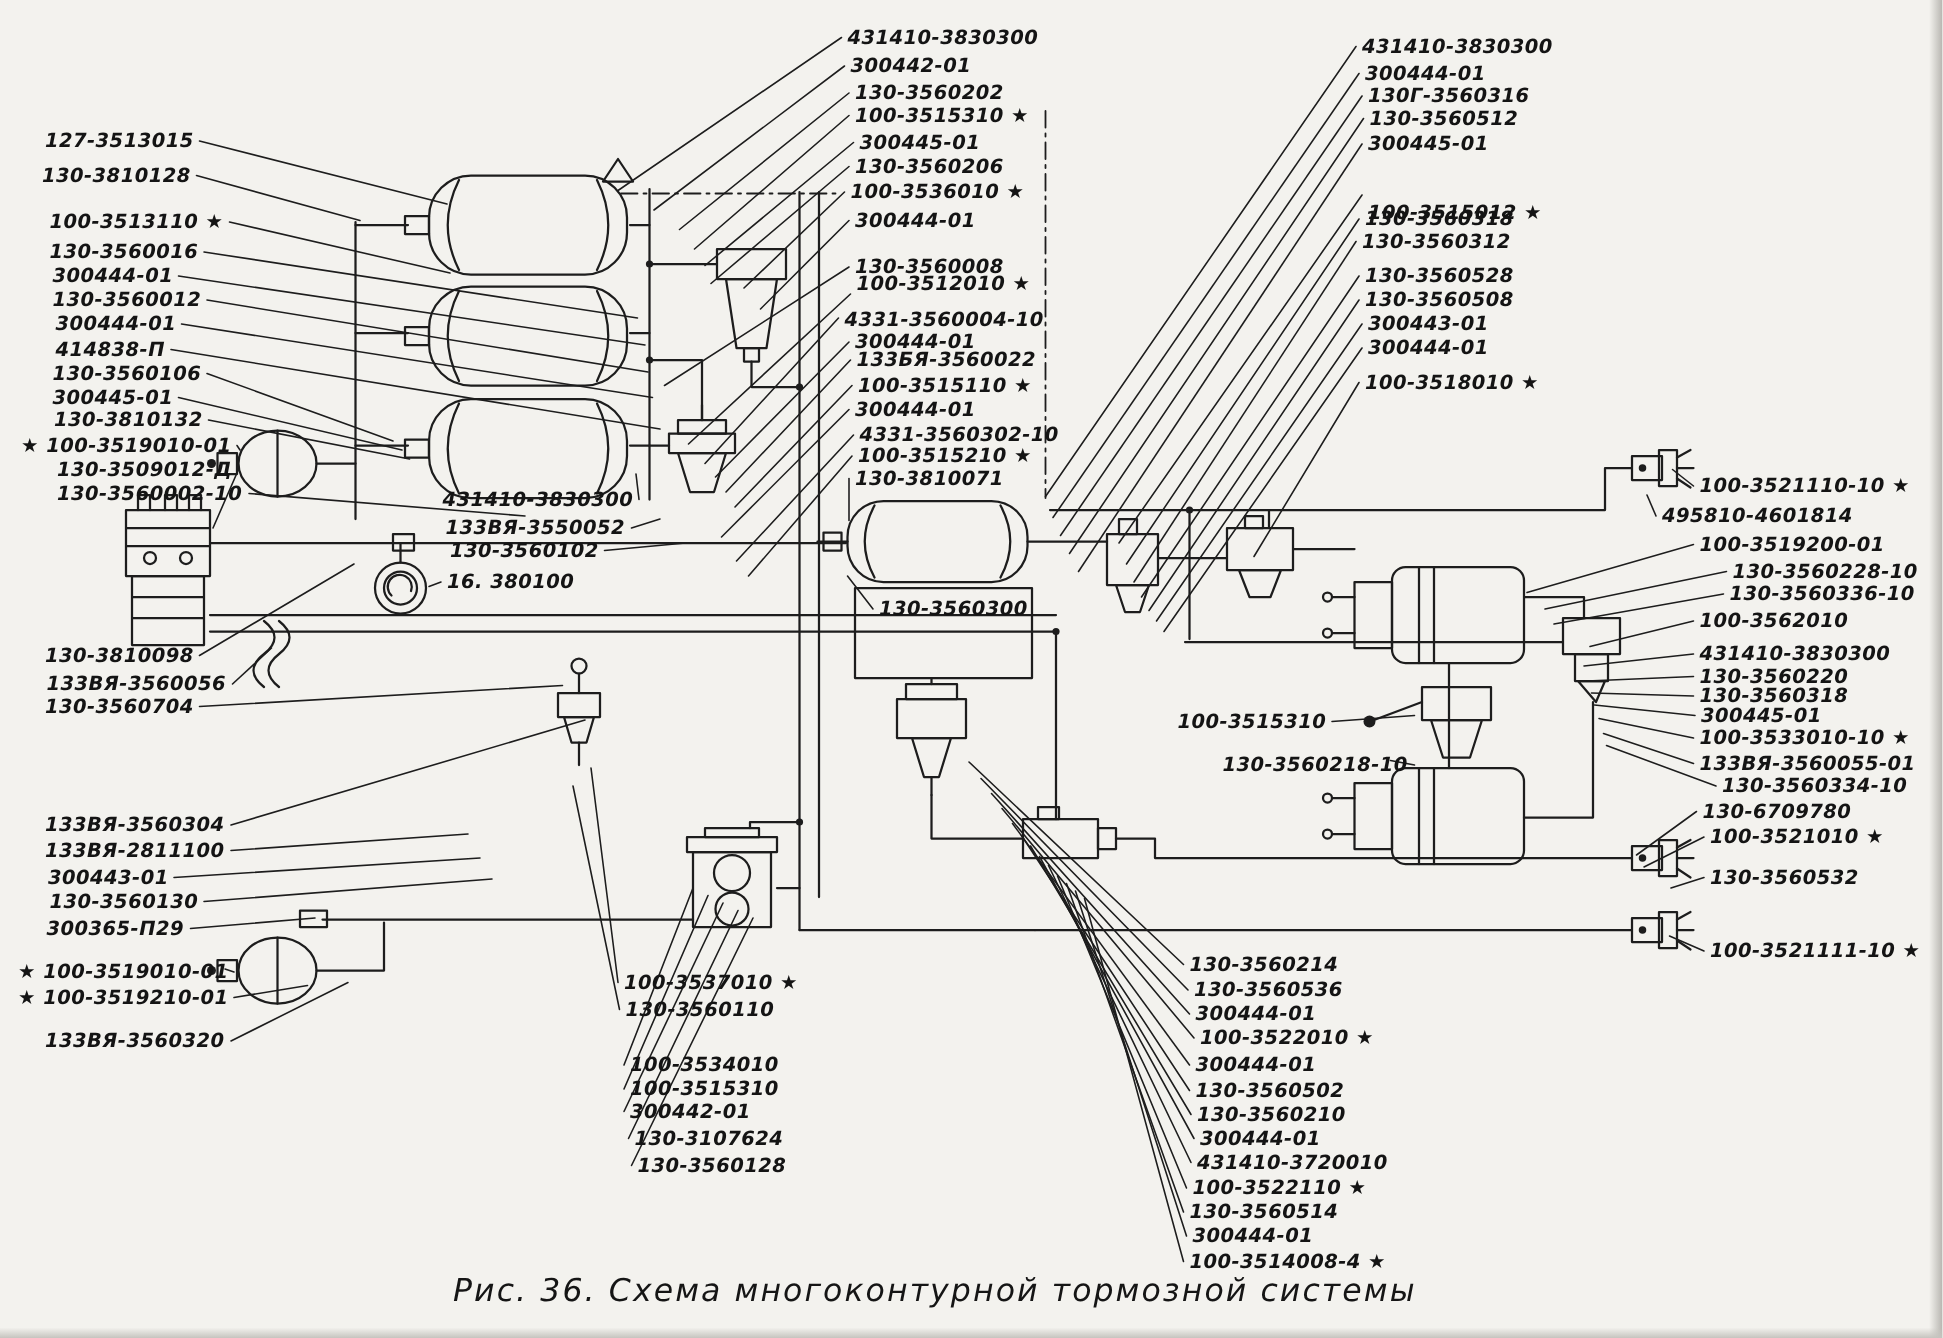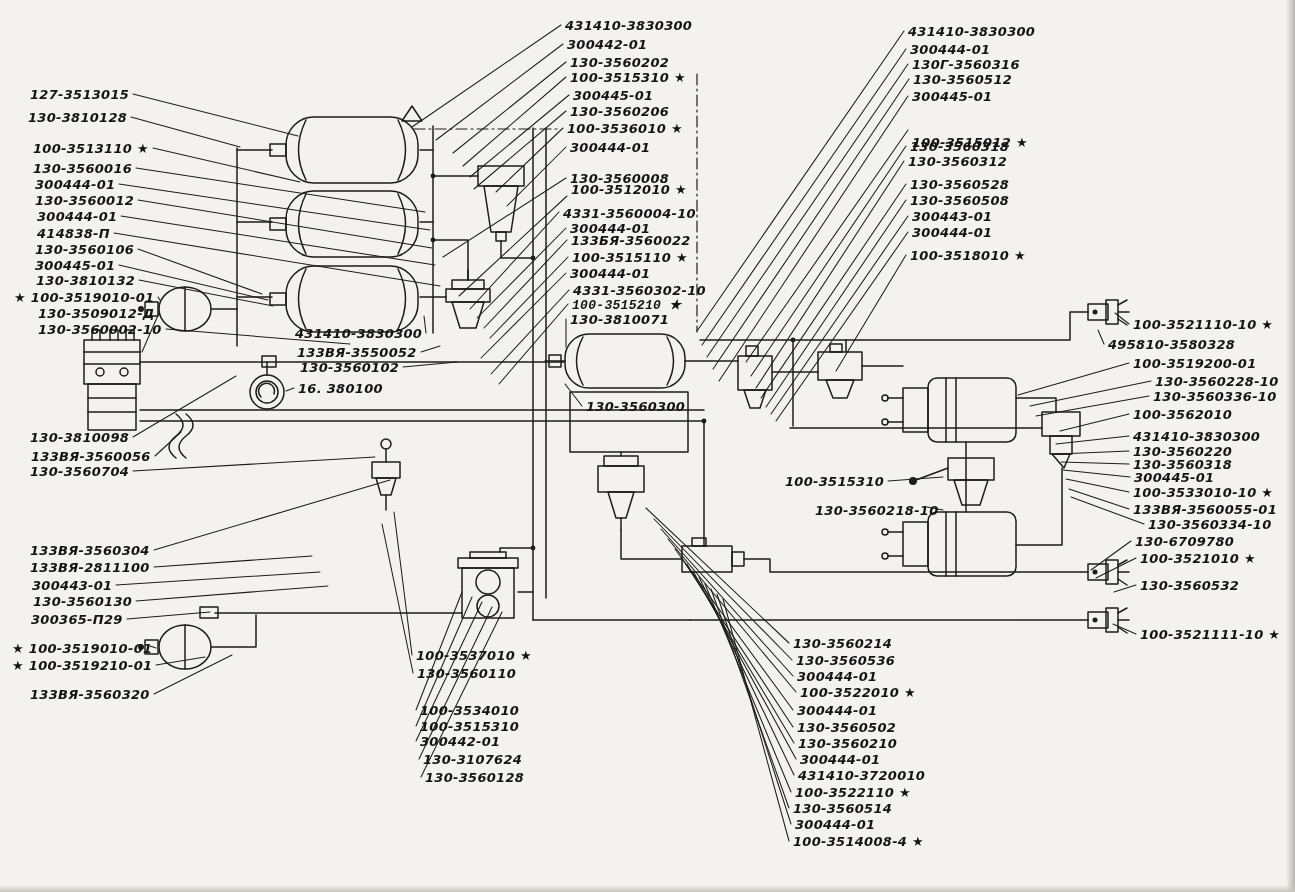--- a/index.html
+++ b/index.html
@@ -358,21 +358,21 @@
       <div class="part-label" style="left: 567px; top: 121px;">100-3536010 ★</div>
       <div class="part-label" style="left: 570px; top: 140px;">300444-01</div>
       <div class="part-label" style="left: 570px; top: 171px;">130-3560008</div>
       <div class="part-label" style="left: 571px; top: 182px; font-style: italic;">100-3512010 ★</div>
       <div class="part-label" style="left: 563px; top: 206px;">4331-3560004-10</div>
       <div class="part-label" style="left: 570px; top: 221px;">300444-01</div>
       <div class="part-label" style="left: 571px; top: 233px;">133БЯ-3560022</div>
       <div class="part-label" style="left: 572px; top: 250px;">100-3515110 ★</div>
       <div class="part-label" style="left: 570px; top: 266px;">300444-01</div>
       <div class="part-label" style="left: 573px; top: 283px;">4331-3560302-10</div>
-      <div class="part-label" style="left: 572px; top: 297px; font-family: Liberation Mono, monospace;">100-3515210 ★</div>
+      <div class="part-label" style="left: 572px; top: 297px;">100-3515210 ★</div>
       <div class="part-label" style="left: 570px; top: 312px;">130-3810071</div>
       <div class="part-label" style="left: 30px; top: 87px;">127-3513015</div>
       <div class="part-label" style="left: 28px; top: 110px;">130-3810128</div>
       <div class="part-label" style="left: 33px; top: 141px;">100-3513110 ★</div>
       <div class="part-label" style="left: 33px; top: 161px;">130-3560016</div>
       <div class="part-label" style="left: 35px; top: 177px;">300444-01</div>
       <div class="part-label" style="left: 35px; top: 193px;">130-3560012</div>
       <div class="part-label" style="left: 37px; top: 209px;">300444-01</div>
       <div class="part-label" style="left: 37px; top: 226px;">414838-П</div>
       <div class="part-label" style="left: 35px; top: 242px;">130-3560106</div>
@@ -426,31 +426,32 @@
       <div class="part-label" style="left: 912px; top: 89px;">300445-01</div>
       <div class="part-label" style="left: 912px; top: 123px; margin-top: 12px;">100-3515012 ★</div>
       <div class="part-label" style="left: 910px; top: 139px;">130-3560318</div>
       <div class="part-label" style="left: 908px; top: 154px;">130-3560312</div>
       <div class="part-label" style="left: 910px; top: 177px;">130-3560528</div>
       <div class="part-label" style="left: 910px; top: 193px;">130-3560508</div>
       <div class="part-label" style="left: 912px; top: 209px;">300443-01</div>
       <div class="part-label" style="left: 912px; top: 225px;">300444-01</div>
       <div class="part-label" style="left: 910px; top: 248px;">100-3518010 ★</div>
       <div class="part-label" style="left: 1133px; top: 317px;">100-3521110-10 ★</div>
-      <div class="part-label" style="left: 1108px; top: 337px;">495810-3580328</div>
+      <div class="part-label" style="left: 1108px; top: 337px;">495810-4601814</div>
       <div class="part-label" style="left: 1133px; top: 356px;">100-3519200-01</div>
       <div class="part-label" style="left: 1155px; top: 374px;">130-3560228-10</div>
       <div class="part-label" style="left: 1153px; top: 389px;">130-3560336-10</div>
       <div class="part-label" style="left: 1133px; top: 407px;">100-3562010</div>
       <div class="part-label" style="left: 1133px; top: 429px;">431410-3830300</div>
       <div class="part-label" style="left: 1133px; top: 444px;">130-3560220</div>
       <div class="part-label" style="left: 1133px; top: 457px;">130-3560318</div>
       <div class="part-label" style="left: 1134px; top: 470px;">300445-01</div>
       <div class="part-label" style="left: 1133px; top: 485px;">100-3533010-10 ★</div>
       <div class="part-label" style="left: 1133px; top: 502px;">133ВЯ-3560055-01</div>
       <div class="part-label" style="left: 1148px; top: 517px;">130-3560334-10</div>
       <div class="part-label" style="left: 1135px; top: 534px;">130-6709780</div>
       <div class="part-label" style="left: 1140px; top: 551px;">100-3521010 ★</div>
       <div class="part-label" style="left: 1140px; top: 578px;">130-3560532</div>
       <div class="part-label" style="left: 1140px; top: 627px;">100-3521111-10 ★</div>
     </div>
 
+  <div class="caption">Рис. 36. Схема многоконтурной тормозной системы</div>
 </div>
 
 </body></html>

